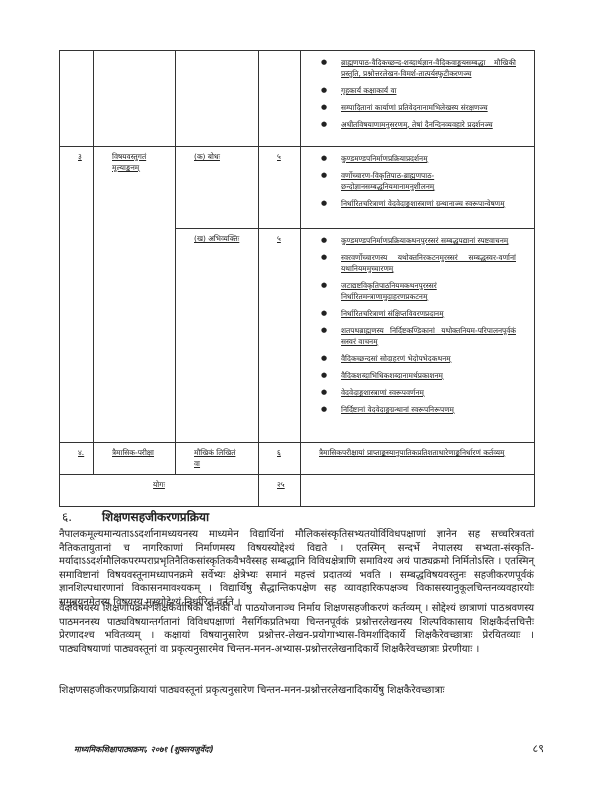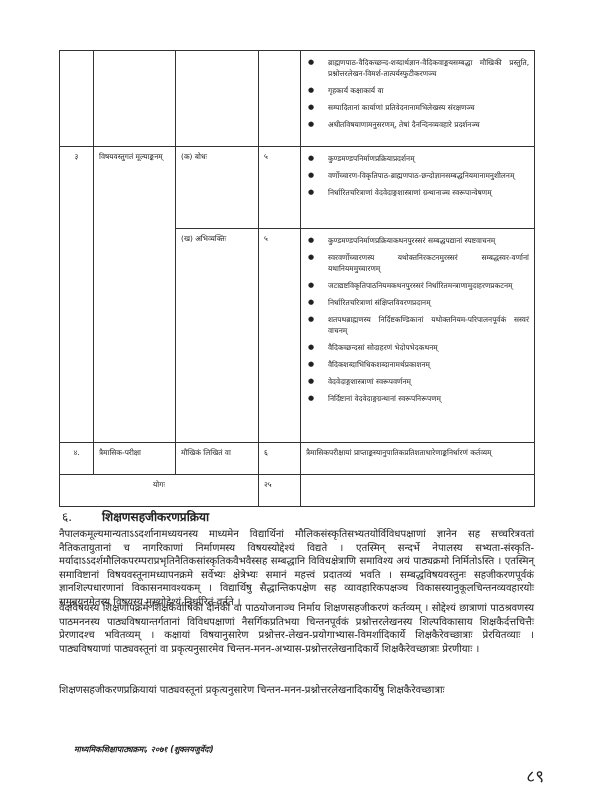--- a/index.html
+++ b/index.html
@@ -1,35 +1,35 @@
 <!DOCTYPE html>
 <html><head>
 <meta charset="utf-8">
 <style>
   html, body { margin:0; padding:0; background:#ffffff; }
   body { width:600px; height:800px; position:relative; overflow:hidden;
          font-family:"DejaVu Sans", sans-serif; color:#222; }
   .page { position:absolute; left:0; top:0; width:600px; height:800px; }
   table.curr { position:absolute; left:59px; top:50px; width:475px;
                border-collapse:collapse; table-layout:fixed; font-size:7.4px; line-height:11px; }
-  table.curr td { border:1.3px solid #333; vertical-align:top; padding:4px 5px; }
+  table.curr td { border:1.3px solid #333; vertical-align:top; padding:4px 18px;text-decoration:underline; }
   col.c1 { width:34px; } col.c2 { width:82px; } col.c3 { width:83px; }
   col.c4 { width:42px; } col.c5 { width:234px; }
   td.center { text-align:center; }
   ul.bullets { list-style:none; margin:0; padding:0; }
   ul.bullets li { position:relative; padding-left:22px; margin:2px 0 6px 0; text-align:justify; }
   ul.bullets li::before { content:"●"; position:absolute; left:2px; top:0; font-size:7px; }
   .section-head { position:absolute; left:62px; top:508px; font-size:12px; font-weight:bold; }
   .section-head .num { display:inline-block; width:40px; font-weight:normal; }
   .para { position:absolute; left:59px; width:475px; font-size:10px; line-height:13.6px;
           text-align:justify; margin:0; }
   .p1 { top:527px; } .p2 { top:601px; } .p3 { top:683px; }
   .footer { position:absolute; left:74px; top:743px; width:470px; font-size:8px;
             font-style:italic; font-weight:bold; }
-  .footer .pg { position:absolute; right:0; top:-3px; font-size:17px; font-style:normal; font-weight:normal;margin-top:24px; }
+  .footer .pg { position:absolute; right:0; top:-3px; font-size:11px; font-style:normal; font-weight:normal; }
 </style>
 </head>
 <body>
 
 <div class="page">
 
   <table class="curr">
     <colgroup>
         <col class="c1">
         <col class="c2">

